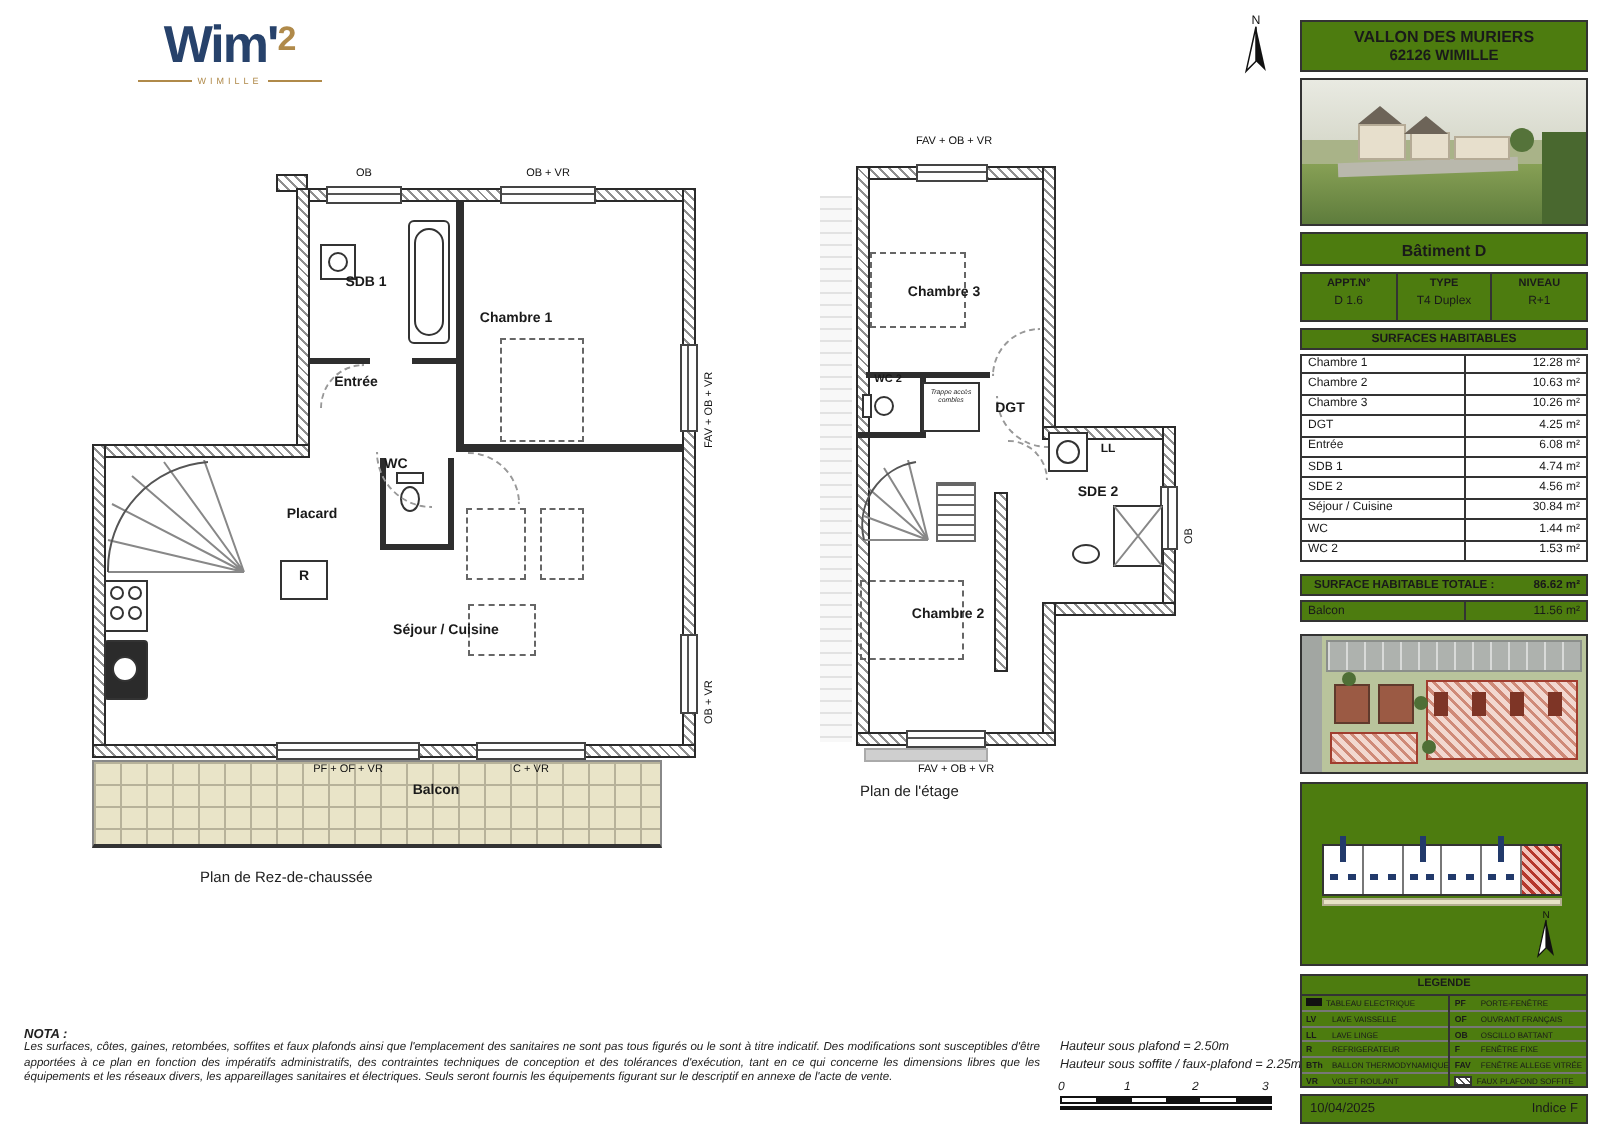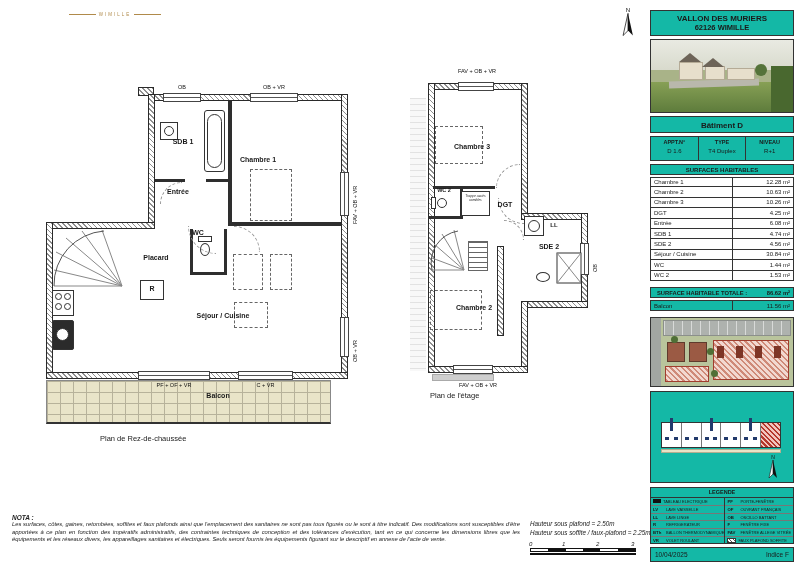--- a/index.html
+++ b/index.html
@@ -47,21 +47,21 @@
   .nota .b{font-size:5.8px;line-height:1.32;text-align:justify;}
   .heights{position:absolute;left:530px;top:519px;font-style:italic;font-size:6.3px;line-height:1.5;color:#222;}
   .scalebar{position:absolute;left:530px;top:541px;width:106px;height:14px;font-style:italic;}
   .scalebar .tick{position:absolute;top:0;font-size:6px;}
   .scalebar .bar{position:absolute;left:0;top:7px;width:106px;height:4px;display:flex;border:1px solid #111;box-sizing:border-box;}
   .scalebar .seg{flex:1;}
   .scalebar .seg.b{background:#111;} .scalebar .seg.w{background:#fff;}
   .scalebar .base{position:absolute;left:0;top:12px;width:106px;height:2px;background:#111;}
   
   .tblock{position:absolute;left:650px;top:10px;width:144px;height:552px;font-family:"Liberation Sans",sans-serif;}
-  .tb-box{position:absolute;left:0;right:0;box-sizing:border-box;border:1px solid #333;background:#14b8a6;}
+  .tb-box{position:absolute;left:0;right:0;box-sizing:border-box;border:1px solid #333;background:#4d7c0f;}
   .tb-header{top:0;height:26px;text-align:center;font-weight:bold;padding-top:3px;}
   .tb-header .l1{font-size:8px;} .tb-header .l2{font-size:7.5px;}
   .tb-photo{top:29px;height:74px;overflow:hidden;}
   .tb-batiment{top:106px;height:17px;text-align:center;font-size:8px;font-weight:bold;line-height:17px;}
   .tb-apt{top:126px;height:25px;display:flex;}
   .tb-apt .col{flex:1;border-right:1px solid #333;text-align:center;padding-top:2px;}
   .tb-apt .col:last-child{border-right:none;}
   .tb-apt .h{font-size:5.5px;font-weight:bold;} .tb-apt .v{font-size:6px;margin-top:3px;}
   .tb-surftitle{top:154px;height:11px;text-align:center;font-size:6px;font-weight:bold;line-height:11px;}
   .surfrows{position:absolute;left:0;right:0;top:167px;}
@@ -117,20 +117,23 @@
   .kp-cell.hl{background:repeating-linear-gradient(45deg,var(--highlight-red,#b5372c) 0 1.5px,#f2c4bd 1.5px 3.5px);}
   .kp-slab{position:absolute;left:10px;top:57px;width:120px;height:4px;background:#e8e3c6;border:1px solid #b3ae90;box-sizing:border-box;}
   .north{position:absolute;}
 </style>
 </head>
 <body>
 
 <div class="sheet">
 
   <div class="logo">
+    <div>
+      <span class="wim">Wim'</span><span class="two">2</span>
+    </div>
     <div class="cityrow">
       <span class="line"></span>
       <span class="city">WIMILLE</span>
       <span class="line"></span>
     </div>
   </div>
 
   <div class="abs" style="left:38px;top:84px;width:335px;height:370px;">
 
     <div class="wall" style="left:100px;top:3px;width:16px;height:9px;"></div>

